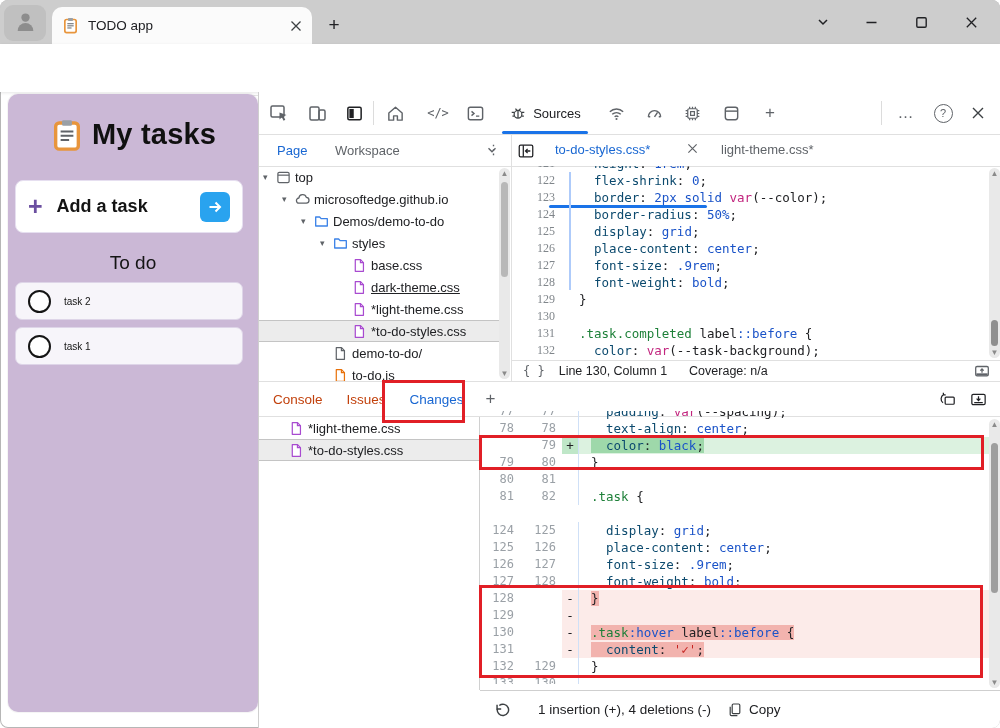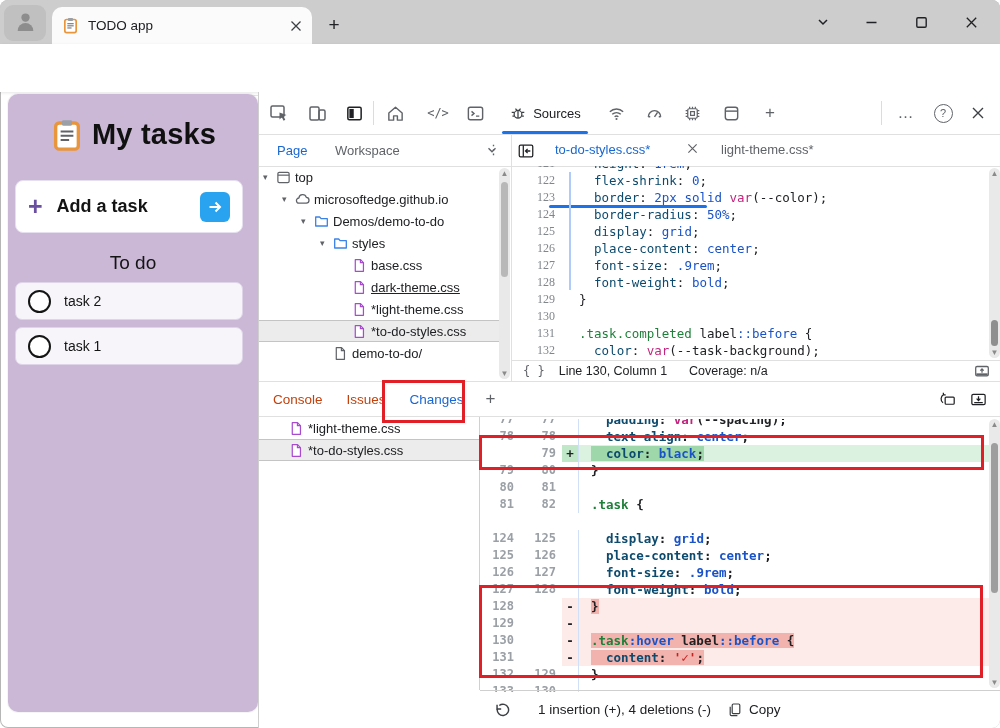--- a/index.html
+++ b/index.html
@@ -29,21 +29,21 @@
   .app-title{left:84px;top:24px;font-size:29px;font-weight:800;color:#101010;letter-spacing:.2px;}
   .app-logo{left:42px;top:24px;}
   .add-btn{left:7px;top:86px;width:228px;height:53px;background:#fff;border-radius:8px;border:1px solid #e6dff0;display:flex;align-items:center;box-sizing:border-box;padding:0 12px;}
   .add-plus{font-size:25px;font-weight:bold;color:#6b4fa0;margin-right:14px;line-height:1;}
   .add-label{font-size:18px;font-weight:600;color:#141414;flex:1;}
   .add-go{width:30px;height:30px;background:#29a3ef;border-radius:6px;display:flex;align-items:center;justify-content:center;}
   .list-title{left:0;top:158px;width:250px;text-align:center;font-size:19px;color:#141414;}
   #task-list{left:7px;top:188px;width:228px;}
   .task-item{height:38px;background:#f7f5fa;border:1px solid #ded5e8;border-radius:7px;display:flex;align-items:center;margin-bottom:7px;box-sizing:border-box;padding:0 12px;}
   .task-circle{width:19px;height:19px;border:2.6px solid #151515;border-radius:50%;background:#fff;margin-right:13px;flex:none;}
-  .task-label{font-size:14px;color:#141414;}
+  .task-label{font-size:10px;color:#141414;}
 
   
   .devtools{left:258px;top:92px;width:742px;height:636px;background:#fff;border-left:1px solid #cfcfcf;box-sizing:border-box;font-size:13px;color:#3c4043;}
   .dt-toolbar{left:0;top:0;width:742px;height:42px;border-bottom:1px solid #e0e0e0;}
   .dt-icon{top:9px;width:26px;height:24px;}
   .vsep{width:1px;height:24px;background:#dcdcdc;top:9px;}
   .sources-tab{left:243px;top:0;width:86px;height:42px;display:flex;align-items:center;justify-content:center;gap:6px;}
   .sources-label{font-size:13px;color:#202124;}
   .sources-underline{left:243px;top:39px;width:86px;height:3px;background:#1a73e8;border-radius:2px;}
   .elements-glyph{font-size:12px;color:#5f6368;font-family:"DejaVu Sans Mono",monospace;}
@@ -94,21 +94,21 @@
   .btab.first{margin-left:14px;}
   .btab.active{color:#1967d2;}
   .btab-plus{margin-left:22px;font-size:17px;color:#5f6368;}
 
   #changes-files{left:0;top:325px;width:220px;}
   .file-row{height:22px;display:flex;align-items:center;padding-left:30px;font-size:13px;color:#202124;box-sizing:border-box;}
   .file-row.selected{background:#ececec;box-shadow:inset 0 1px 0 #c4c4c4, inset 0 -1px 0 #c4c4c4;}
   .files-sep{left:220px;top:325px;width:1px;height:273px;background:#d0d0d0;}
 
   
-  #diff{left:221px;top:327px;width:509px;height:273px;overflow:hidden;font-weight:bold;}
+  #diff{left:221px;top:319px;width:509px;height:273px;overflow:hidden;}
   #diff-rows{margin-top:-8px;}
   .diff-row{display:flex;height:17px;line-height:17px;font-size:12.5px;white-space:pre;}
   .d-before{width:34px;flex:none;text-align:right;padding-right:6px;color:#9aa0a6;font-size:12px;}
   .d-after{width:36px;flex:none;text-align:right;padding-right:6px;color:#9aa0a6;font-size:12px;}
   .d-marker{width:16px;flex:none;text-align:center;color:#202124;}
   .d-code{flex:1;padding-left:12px;border-left:1px solid #cfe0f7;overflow:hidden;}
   .diff-row.add .d-marker{background:#bfe7c8;}
   .diff-row.add .d-code{background:#dcf2e0;}
   .diff-row.add .hl{background:#9ed8aa;}
   .diff-row.del .d-marker{background:#fcebe9;}
@@ -438,20 +438,30 @@
         </div>
         <div class="tree-row" style="padding-left: 61px;">
           <span class="tree-arrow"></span>
           <span class="tree-icon">
             <svg width="15" height="15" viewBox="0 0 16 16">
               <path d="M3.5 1.8h5.6l3.1 3.1v9.3H3.5z" fill="#fff" stroke="#5f6368" stroke-width="1.3" stroke-linejoin="round"></path>
               <path d="M9 1.8v3.2h3.2" fill="none" stroke="#5f6368" stroke-width="1.3"></path>
             </svg>
           </span>
           <span class="tree-label">demo-to-do/</span>
+        </div>
+        <div class="tree-row" style="padding-left: 61px;">
+          <span class="tree-arrow"></span>
+          <span class="tree-icon">
+            <svg width="15" height="15" viewBox="0 0 16 16">
+              <path d="M3.5 1.8h5.6l3.1 3.1v9.3H3.5z" fill="#fff" stroke="#e8710a" stroke-width="1.3" stroke-linejoin="round"></path>
+              <path d="M9 1.8v3.2h3.2" fill="none" stroke="#e8710a" stroke-width="1.3"></path>
+            </svg>
+          </span>
+          <span class="tree-label">to-do.js</span>
         </div>
       </div>
     <div class="abs scroll" style="left:240px;top:76px;width:11px;height:211px;">
       <span class="scroll-arrow" style="top:1px;">▲</span>
       <div class="scroll-thumb" style="left:2px;top:14px;width:7px;height:95px;"></div>
       <span class="scroll-arrow" style="bottom:1px;">▼</span>
     </div>
 
     <div class="abs" id="editor">
       <div id="editor-code">

